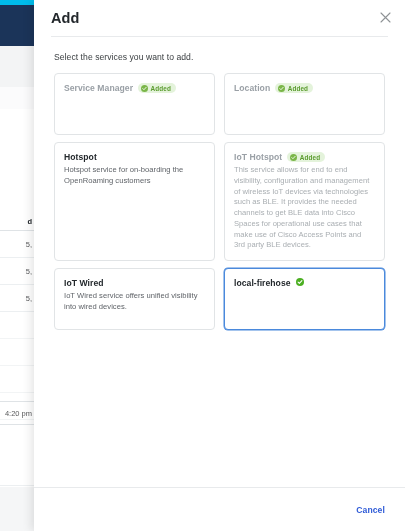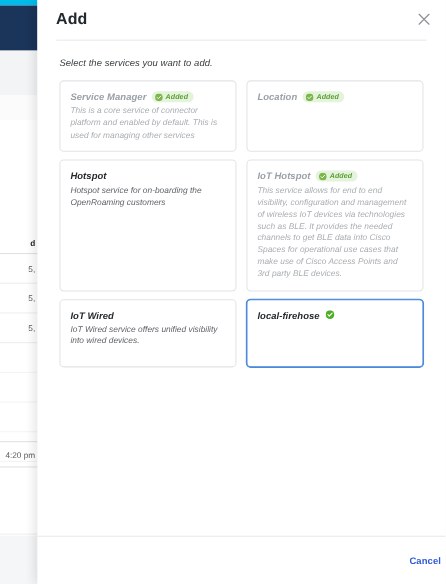--- a/index.html
+++ b/index.html
@@ -55,21 +55,21 @@
   .modal-title { font-size: 14.5px; font-weight: bold; color: #23282c; letter-spacing: .1px; }
   .close-icon {
     position: absolute; right: 12px; top: 9px;
     width: 16px; height: 16px; cursor: pointer;
     display: flex; align-items: center; justify-content: center;
     color: #8e9295;
   }
   .close-icon svg { display: block; }
   .header-rule { height: 1px; background: #e8eaec; margin: 0 17px; flex: none; }
 
-  .modal-body { flex: 1 1 auto; padding: 0 20px; overflow: hidden; font-style: italic; }
+  .modal-body { flex: 1 1 auto; padding: 0 20px; overflow: hidden; }
   .body-intro { font-size: 8.6px; color: #3c4043; margin-top: 15px; margin-bottom: 11px; letter-spacing: .05px; }
 
   .card-grid { display: grid; grid-template-columns: 1fr 1fr; column-gap: 9px; row-gap: 7px; }
 
   .svc-card {
     border: 1px solid #e1e4e6; border-radius: 4px;
     padding: 9px 10px 9px 9px;
     background: #ffffff;
     min-height: 62px;
     cursor: pointer;
@@ -88,21 +88,21 @@
     padding: 1px 5px 1px 3px;
     font-size: 6.4px; color: #5a9b2e; font-weight: bold; letter-spacing: .1px;
   }
   .badge-dot { width: 7px; height: 7px; flex: none; display: block; }
   .check-dot { width: 8px; height: 8px; flex: none; display: block; }
 
   .svc-desc { font-size: 7.6px; line-height: 1.42; color: #5f6368; letter-spacing: .02px; }
   .added .svc-desc { color: #a9aeb2; }
 
   .modal-footer { flex: none; height: 44px; border-top: 1px solid #e8eaec; margin: 0 0 0 0;
-    display: flex; align-items: center; justify-content: flex-end; gap: 10px; }
+    display: flex; align-items: center; justify-content: flex-end; padding-right: 16px; gap: 10px; }
   .btn-cancel {
     font-size: 8.6px; font-weight: bold; color: #2f5bd7; background: none; border: none;
     cursor: pointer; padding: 4px 4px; letter-spacing: .1px;
   }
   .btn-save {
     font-size: 8.6px; font-weight: bold; color: #ffffff; background: #2f5bd7;
     border: 1px solid #2f5bd7; border-radius: 3px; cursor: pointer;
     padding: 4.5px 11px; letter-spacing: .1px;
   }
 </style>
@@ -152,21 +152,20 @@
           <div class="svc-head">
             <span class="svc-name">Service Manager</span>
             <span class="badge">
               <svg class="badge-dot" viewBox="0 0 10 10">
                 <circle cx="5" cy="5" r="5" fill="#7ab648"></circle>
                 <path d="M2.6 5.1 L4.2 6.7 L7.4 3.3" stroke="#ffffff" stroke-width="1.25" fill="none" stroke-linecap="round" stroke-linejoin="round"></path>
               </svg>
               <span>Added</span>
             </span>
           </div>
-          <div class="svc-desc">This is a core service of connector platform and enabled by default. This is used for managing other services</div>
         </div>
 
         <div class="svc-card added">
           <div class="svc-head">
             <span class="svc-name">Location</span>
             <span class="badge">
               <svg class="badge-dot" viewBox="0 0 10 10">
                 <circle cx="5" cy="5" r="5" fill="#7ab648"></circle>
                 <path d="M2.6 5.1 L4.2 6.7 L7.4 3.3" stroke="#ffffff" stroke-width="1.25" fill="none" stroke-linecap="round" stroke-linejoin="round"></path>
               </svg>

